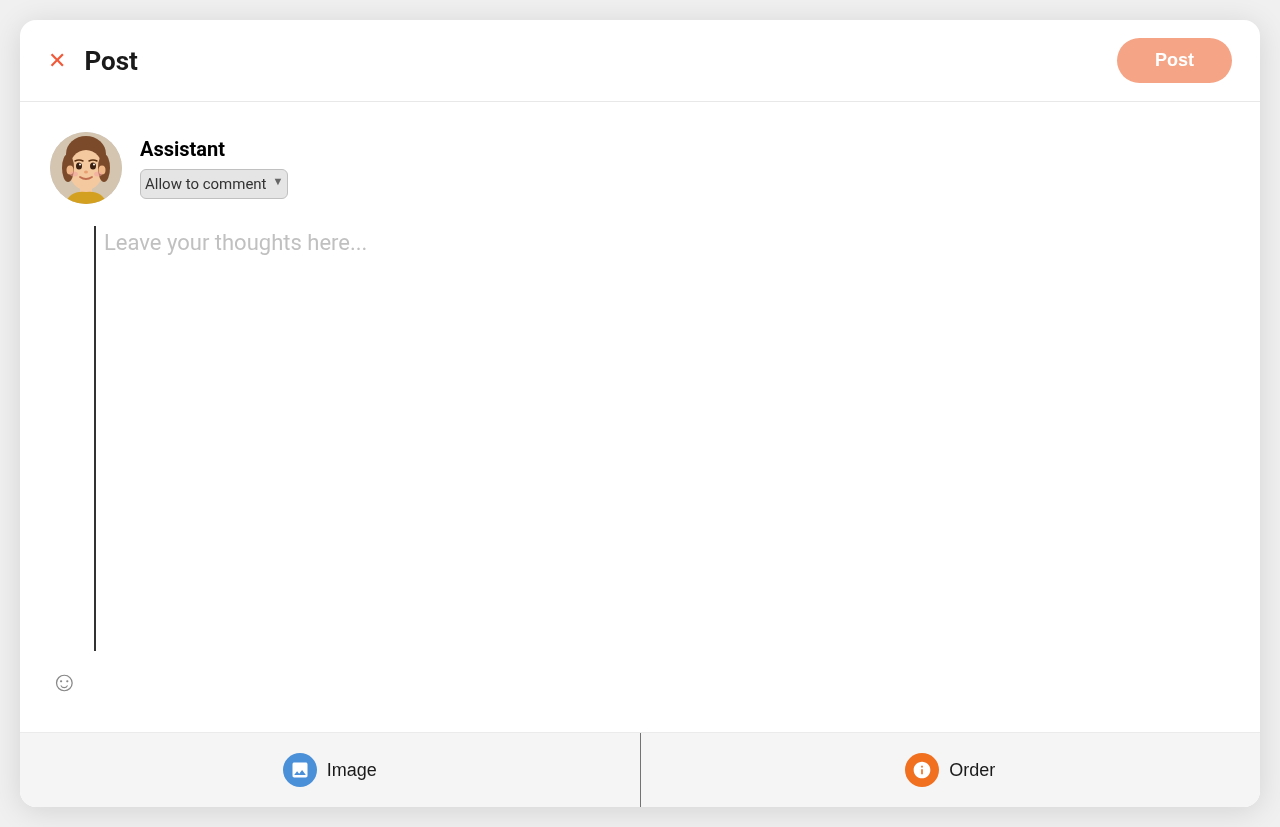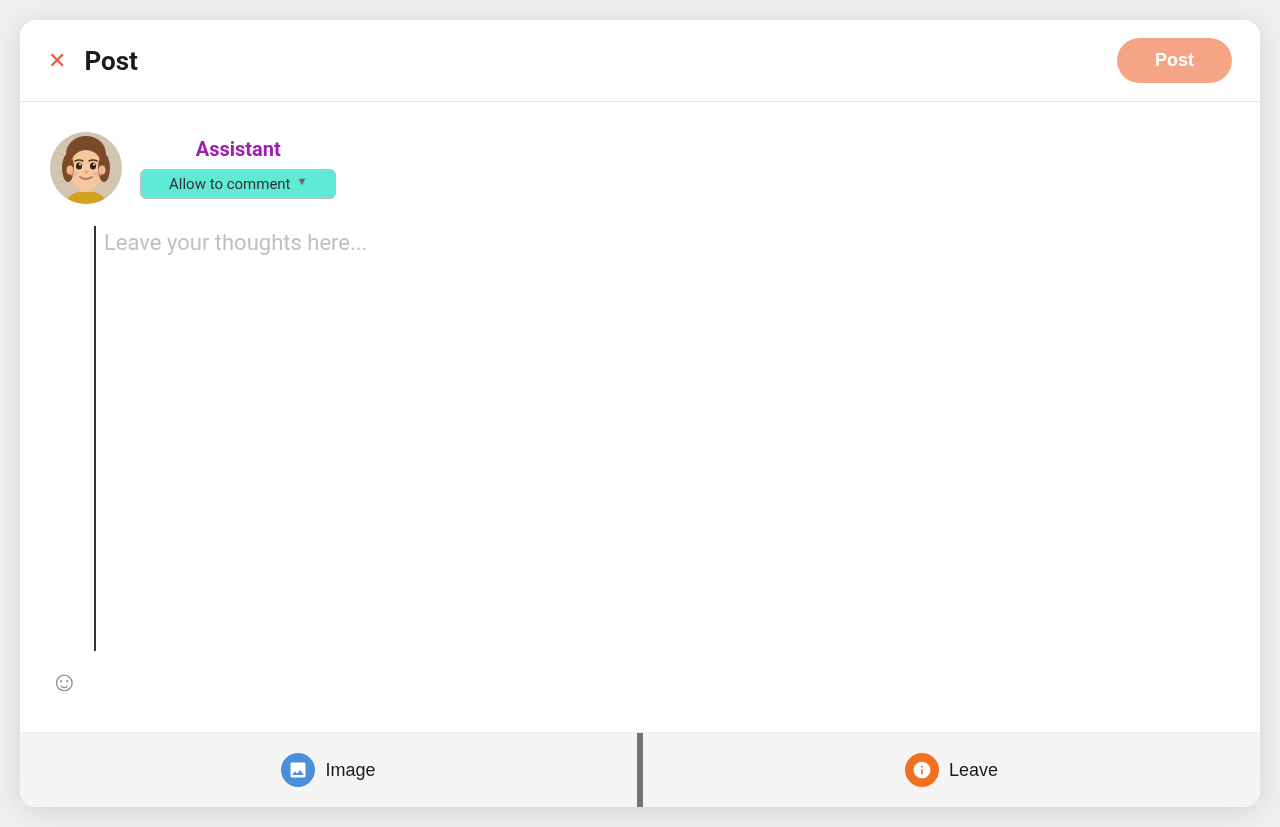--- a/index.html
+++ b/index.html
@@ -107,32 +107,31 @@
 
     .user-info {
       display: flex;
       flex-direction: column;
       gap: 8px;
     }
 
     .user-name {
       font-size: 20px;
       font-weight: 700;
-      color: #a21caf;
-      text-align: center;
+      color: #000000;
     }
 
     .comment-dropdown {
       display: flex;
       align-items: flex-start;
       gap: 6px;
       border: 1.5px solid #c0c0c0;
       border-radius: 6px;
-      padding: 5px 28px;
-      background: #5eead4;
+      padding: 5px 4px;
+      background: #e5e5e5;
       cursor: pointer;
       font-size: 15px;
       color: #333;
     }
 
     .dropdown-arrow {
       font-size: 11px;
       color: #666;
     }
 
@@ -192,21 +191,21 @@
       padding: 20px 10px;
       background: #f5f5f5;
       cursor: pointer;
       border: none;
       font-size: 18px;
       font-weight: 500;
       color: #1a1a1a;
     }
 
     .footer-btn:not(:last-child) {
-      border-right: 6px solid #737373;
+      border-right: 1px solid #737373;
     }
 
     .footer-icon {
       width: 34px;
       height: 34px;
       border-radius: 50%;
       display: flex;
       align-items: center;
       justify-content: center;
       flex-shrink: 0;
@@ -313,19 +312,19 @@
       </div>
       <span>Image</span>
     </button>
 
     <button class="footer-btn">
       <div class="footer-icon order">
         <svg viewBox="0 0 24 24" xmlns="http://www.w3.org/2000/svg">
           <path d="M12 2C6.48 2 2 6.48 2 12s4.48 10 10 10 10-4.48 10-10S17.52 2 12 2zm1 15h-2v-6h2v6zm0-8h-2V7h2v2z"></path>
         </svg>
       </div>
-      <span>Leave</span>
+      <span>Order</span>
     </button>
 
 
   </div>
 
 </div>
 
 </body></html>

